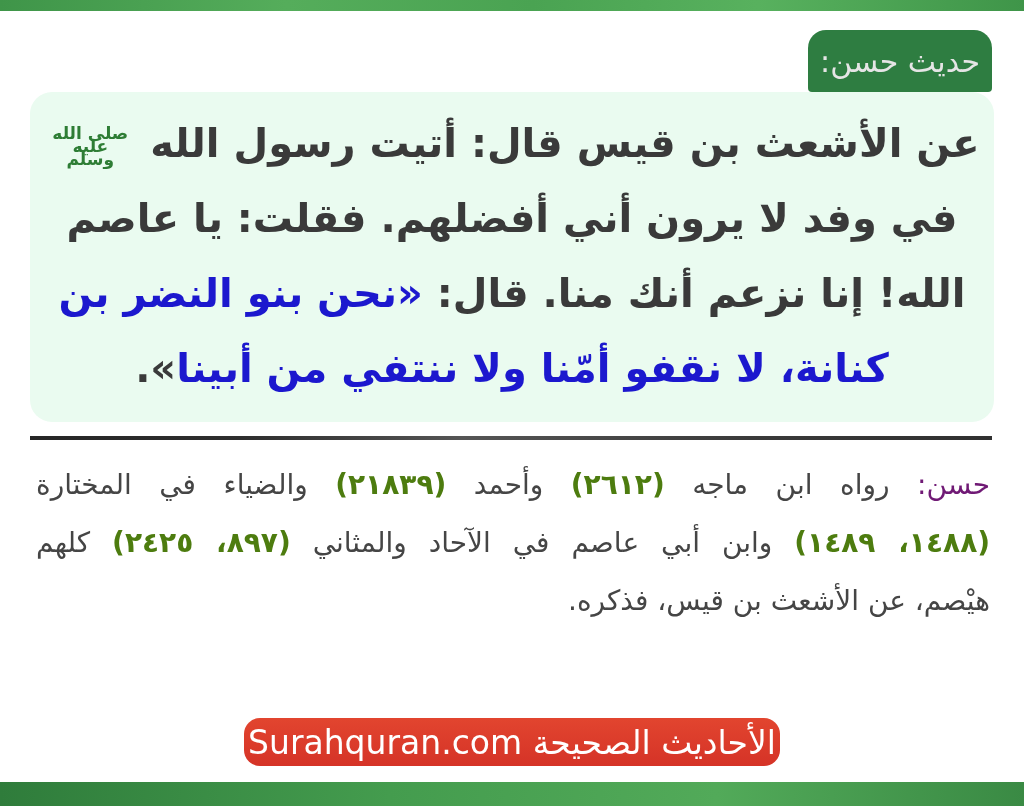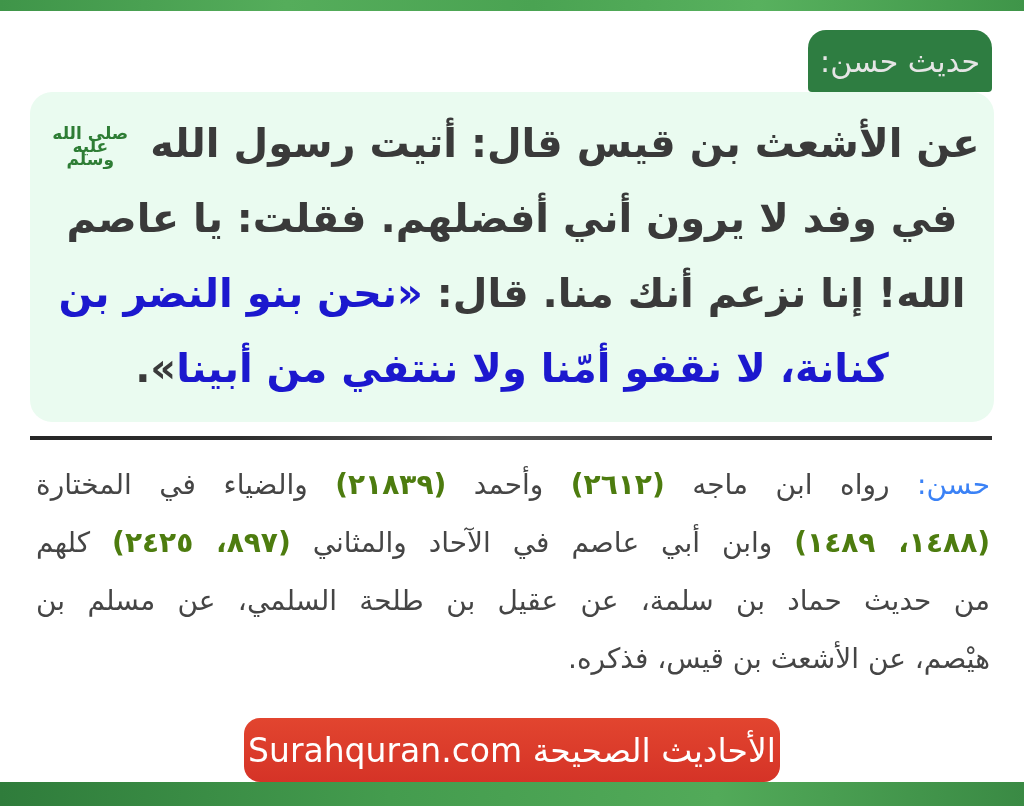--- a/index.html
+++ b/index.html
@@ -46,26 +46,26 @@
   }
   
   .takhrij{
     position:absolute;left:36px;right:34px;top:456px;
   }
   .t-line{
     direction:rtl;text-align:justify;text-align-last:justify;
     font-size:28px;line-height:58px;color:#454545;
   }
   .t-line.last{text-align-last:right;}
-  .seg-red{color:#3b82f6;}
+  .seg-red{color:#701a75;}
   .seg-green{color:#4d7c0f;font-weight:bold;}
   .seg-body{color:#454545;}
   
   .site-badge{
-    position:absolute;left:244px;top:718px;width:536px;height:64px;
+    position:absolute;left:244px;top:718px;width:536px;height:48px;
     background:linear-gradient(180deg,#e2452f 0%,#d53327 100%);
     border-radius:16px;display:flex;align-items:center;justify-content:center;
     color:#ffffff;font-size:33px;direction:rtl;white-space:nowrap;text-align:right;
   }
 </style>
 </head>
 <body>
 
 <div class="canvas">
 
@@ -97,23 +97,20 @@
 
   <div class="divider"></div>
 
   <div class="takhrij">
     <div class="t-line">
       <span class="seg-red">حسن:</span><span class="seg-body"> رواه ابن ماجه </span><span class="seg-green">(٢٦١٢)</span><span class="seg-body"> وأحمد </span><span class="seg-green">(٢١٨٣٩)</span><span class="seg-body"> والضياء في المختارة</span>
     </div>
     <div class="t-line">
       <span class="seg-green">(١٤٨٨، ١٤٨٩)</span><span class="seg-body"> وابن أبي عاصم في الآحاد والمثاني </span><span class="seg-green">(٨٩٧، ٢٤٢٥)</span><span class="seg-body"> كلهم</span>
     </div>
-    <div class="t-line">
-      <span class="seg-body">من حديث حماد بن سلمة، عن عقيل بن طلحة السلمي، عن مسلم بن</span>
-    </div>
     <div class="t-line last">
       <span class="seg-body">هيْصم، عن الأشعث بن قيس، فذكره.</span>
     </div>
   </div>
 
   <div class="site-badge">
     <span>الأحاديث الصحيحة Surahquran.com</span>
   </div>
 
   <div class="bottom-bar"></div>

